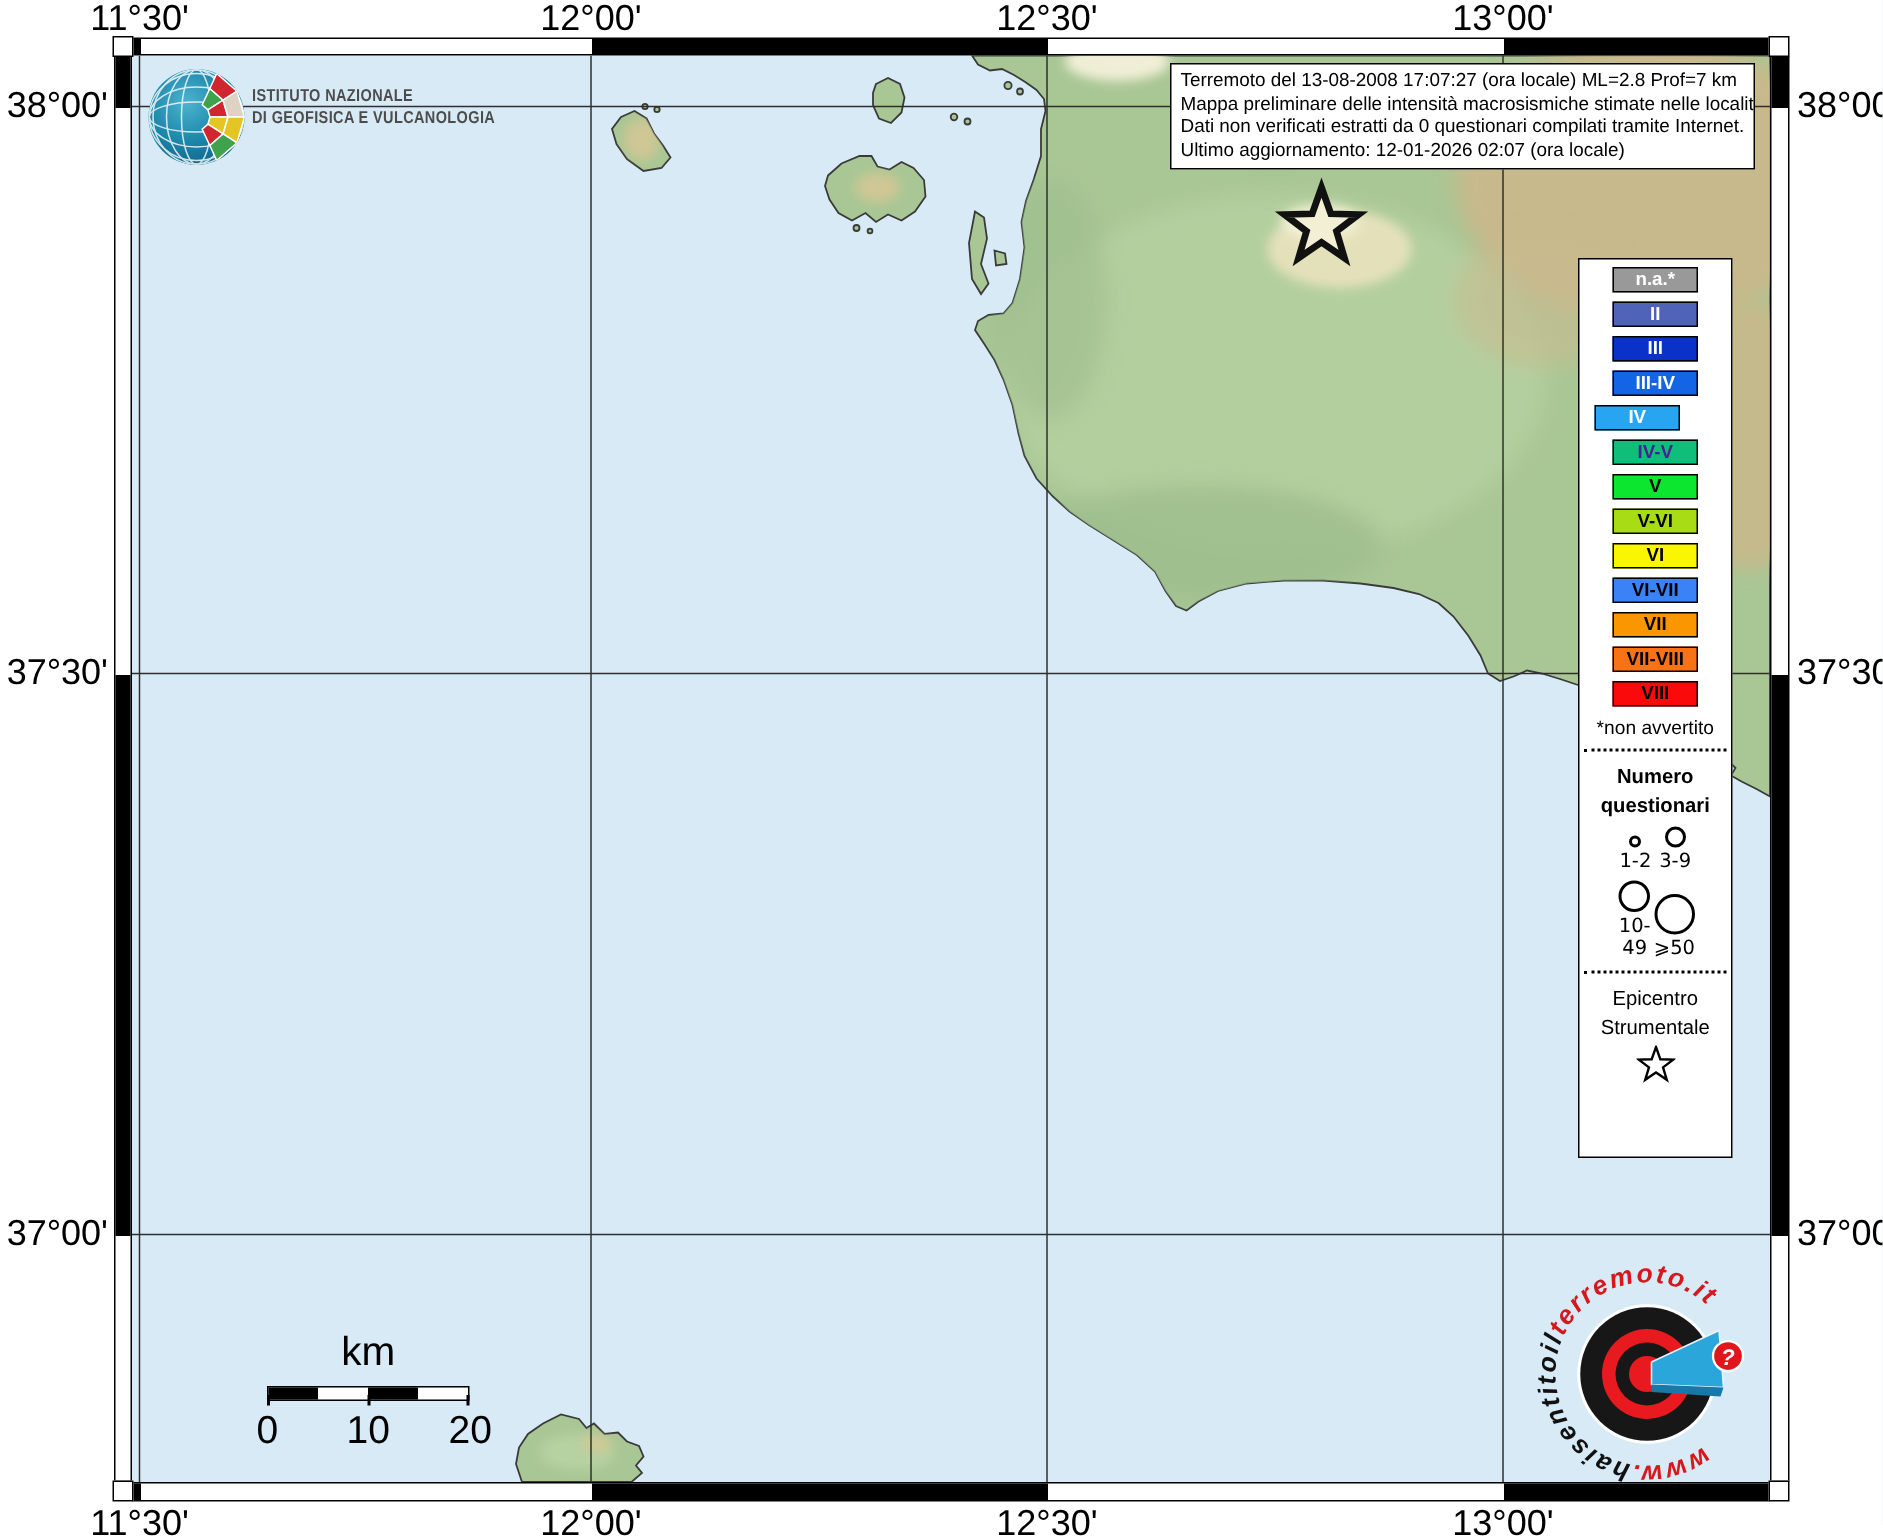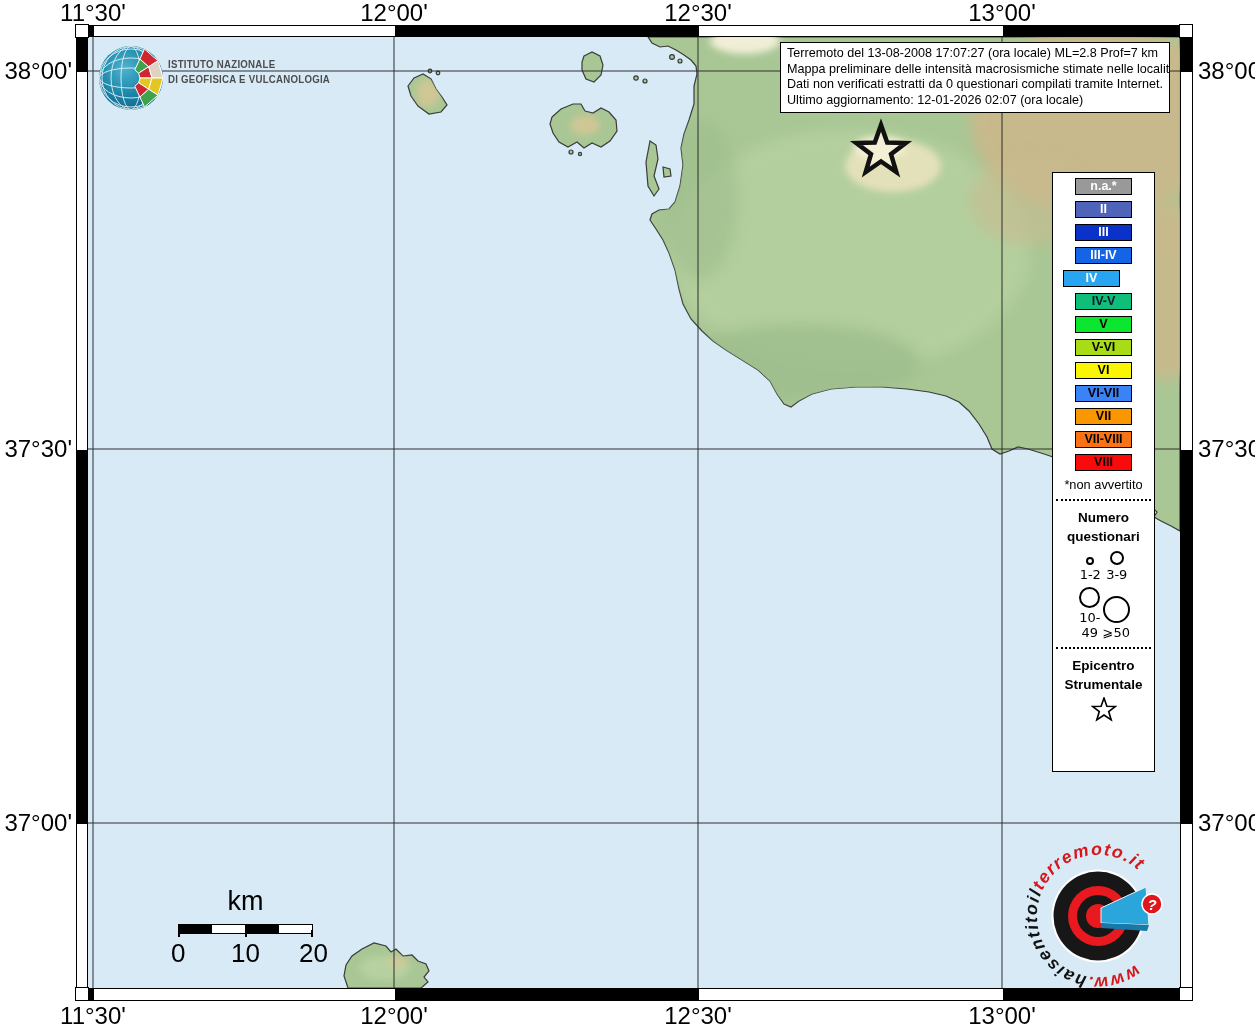--- a/index.html
+++ b/index.html
@@ -43,21 +43,21 @@
   .legend-title { font-weight:bold; font-size:14.5px; line-height:18px; white-space:pre-line; margin-bottom:7px; }
   .scale-box { width:57px; height:17px; margin:0 auto 6px auto; border:1px solid #000;
     font-weight:bold; font-size:12.5px; line-height:15px; }
   .legend-foot { font-size:12.8px; margin-top:1px; }
   .dotsep { border:none; border-top:2px dotted #000; margin:7px 3px; }
   .quest-title { font-weight:bold; font-size:13.5px; line-height:19px; white-space:pre-line; }
   .quest-row { display:flex; justify-content:space-around; align-items:flex-end; margin-top:5px; padding:0 24px; }
   .quest-item { display:flex; flex-direction:column; align-items:center; }
   .qcirc { border:2px solid #000; border-radius:50%; background:#fff; margin-bottom:2px; }
   .qlabel { font-size:13px; font-family:"DejaVu Sans","Liberation Sans",sans-serif; }
-  .epi-title { font-weight:bold; font-size:13.5px; line-height:19px; white-space:pre-line; margin-top:3px; }
+  .epi-title { font-weight:normal; font-size:13.5px; line-height:19px; white-space:pre-line; margin-top:3px; }
   .epi-star { margin-top:3px; }
 
   
   .scalebar { position:absolute; left:178px; top:886px; width:135px; }
   .km { font-size:27px; text-align:center; margin-bottom:7px; }
   .bar { height:10px; border:1px solid #000; background:
     linear-gradient(to right,#000 0 25%,#fff 25% 50%,#000 50% 75%,#fff 75% 100%); }
   .tick { position:absolute; width:2px; height:7px; background:#000; top:44px; }
   .blabel { position:absolute; top:52px; font-size:26px; }
 </style>
@@ -218,21 +218,21 @@
     <div>Ultimo aggiornamento: 12-01-2026 02:07 (ora locale)</div>
   </div>
 
   <div class="legend">
     <div>
         <div class="scale-box" style="background: rgb(153, 153, 153); color: rgb(255, 255, 255);">n.a.*</div>
         <div class="scale-box" style="background: rgb(79, 99, 184); color: rgb(255, 255, 255);">II</div>
         <div class="scale-box" style="background: rgb(10, 50, 200); color: rgb(255, 255, 255);">III</div>
         <div class="scale-box" style="background: rgb(20, 100, 230); color: rgb(255, 255, 255);">III-IV</div>
         <div class="scale-box" style="background: rgb(40, 165, 240); color: rgb(255, 255, 255); margin-left: 10px;">IV</div>
-        <div class="scale-box" style="background: rgb(15, 190, 120); color: #0f172a;">IV-V</div>
+        <div class="scale-box" style="background: rgb(15, 190, 120); color: #4c1d95;">IV-V</div>
         <div class="scale-box" style="background: rgb(12, 230, 46); color: rgb(0, 0, 0);">V</div>
         <div class="scale-box" style="background: rgb(168, 220, 20); color: rgb(0, 0, 0);">V-VI</div>
         <div class="scale-box" style="background: rgb(250, 245, 0); color: rgb(0, 0, 0);">VI</div>
         <div class="scale-box" style="background: #3b82f6; color: rgb(0, 0, 0);">VI-VII</div>
         <div class="scale-box" style="background: rgb(250, 150, 0); color: rgb(0, 0, 0);">VII</div>
         <div class="scale-box" style="background: #f97316; color: rgb(0, 0, 0);">VII-VIII</div>
         <div class="scale-box" style="background: rgb(250, 10, 10); color: rgb(0, 0, 0);">VIII</div>
       </div>
     <div class="legend-foot">*non avvertito</div>
     <hr class="dotsep">

